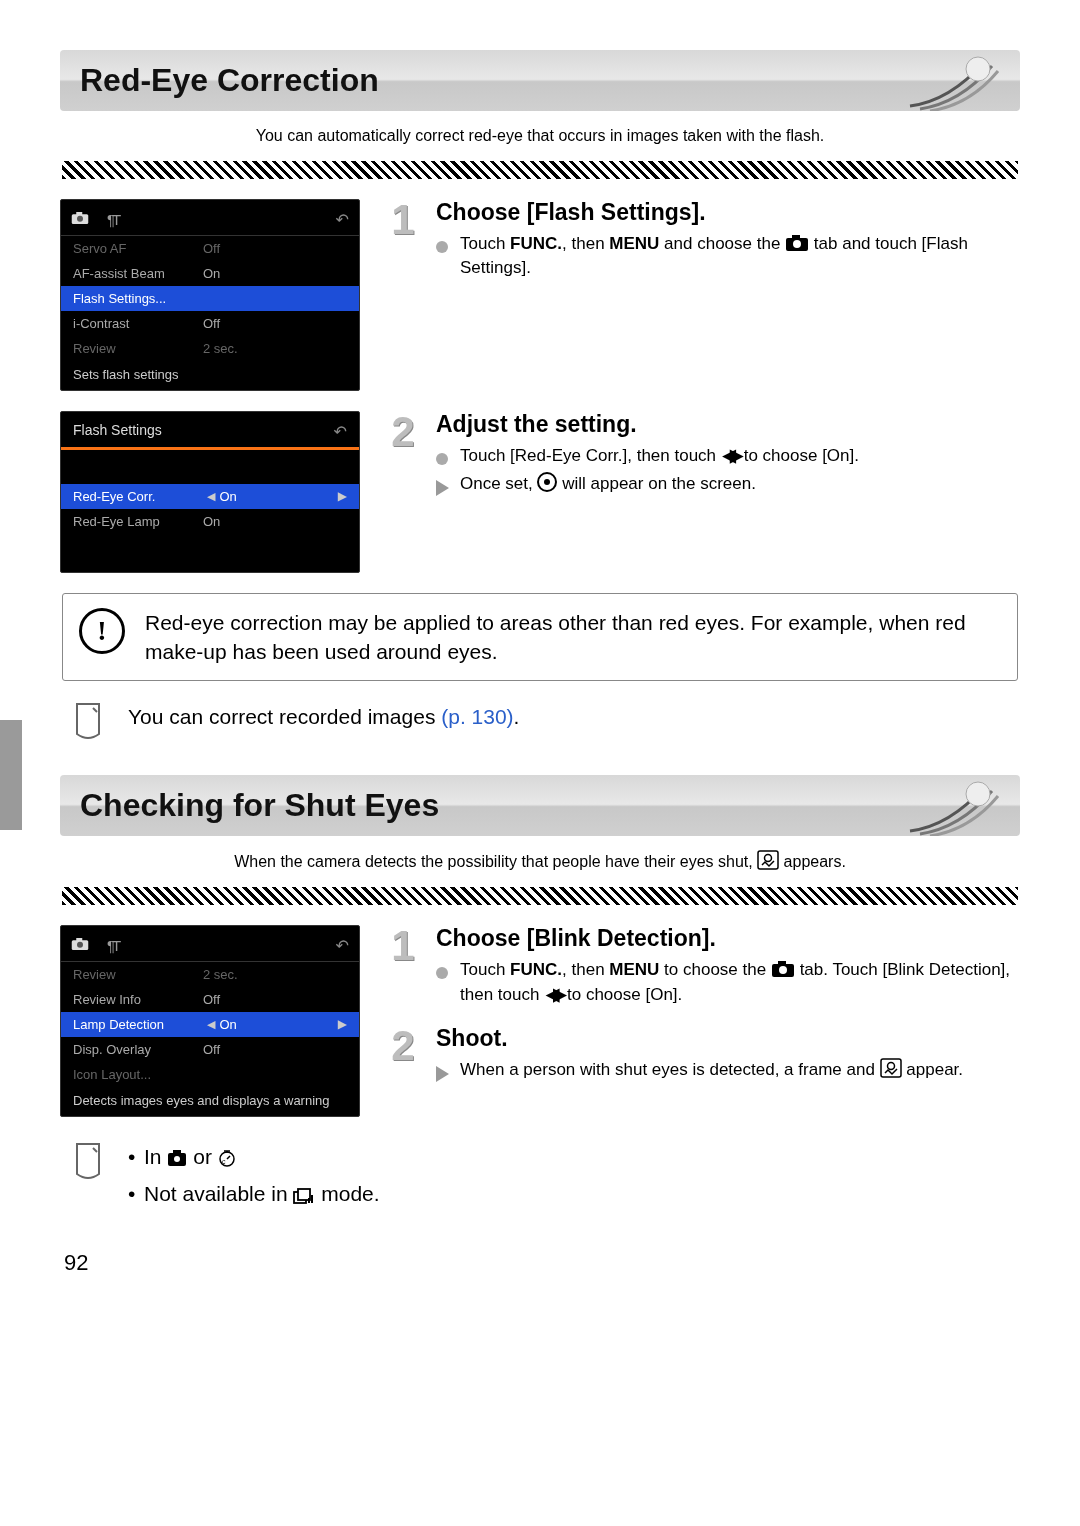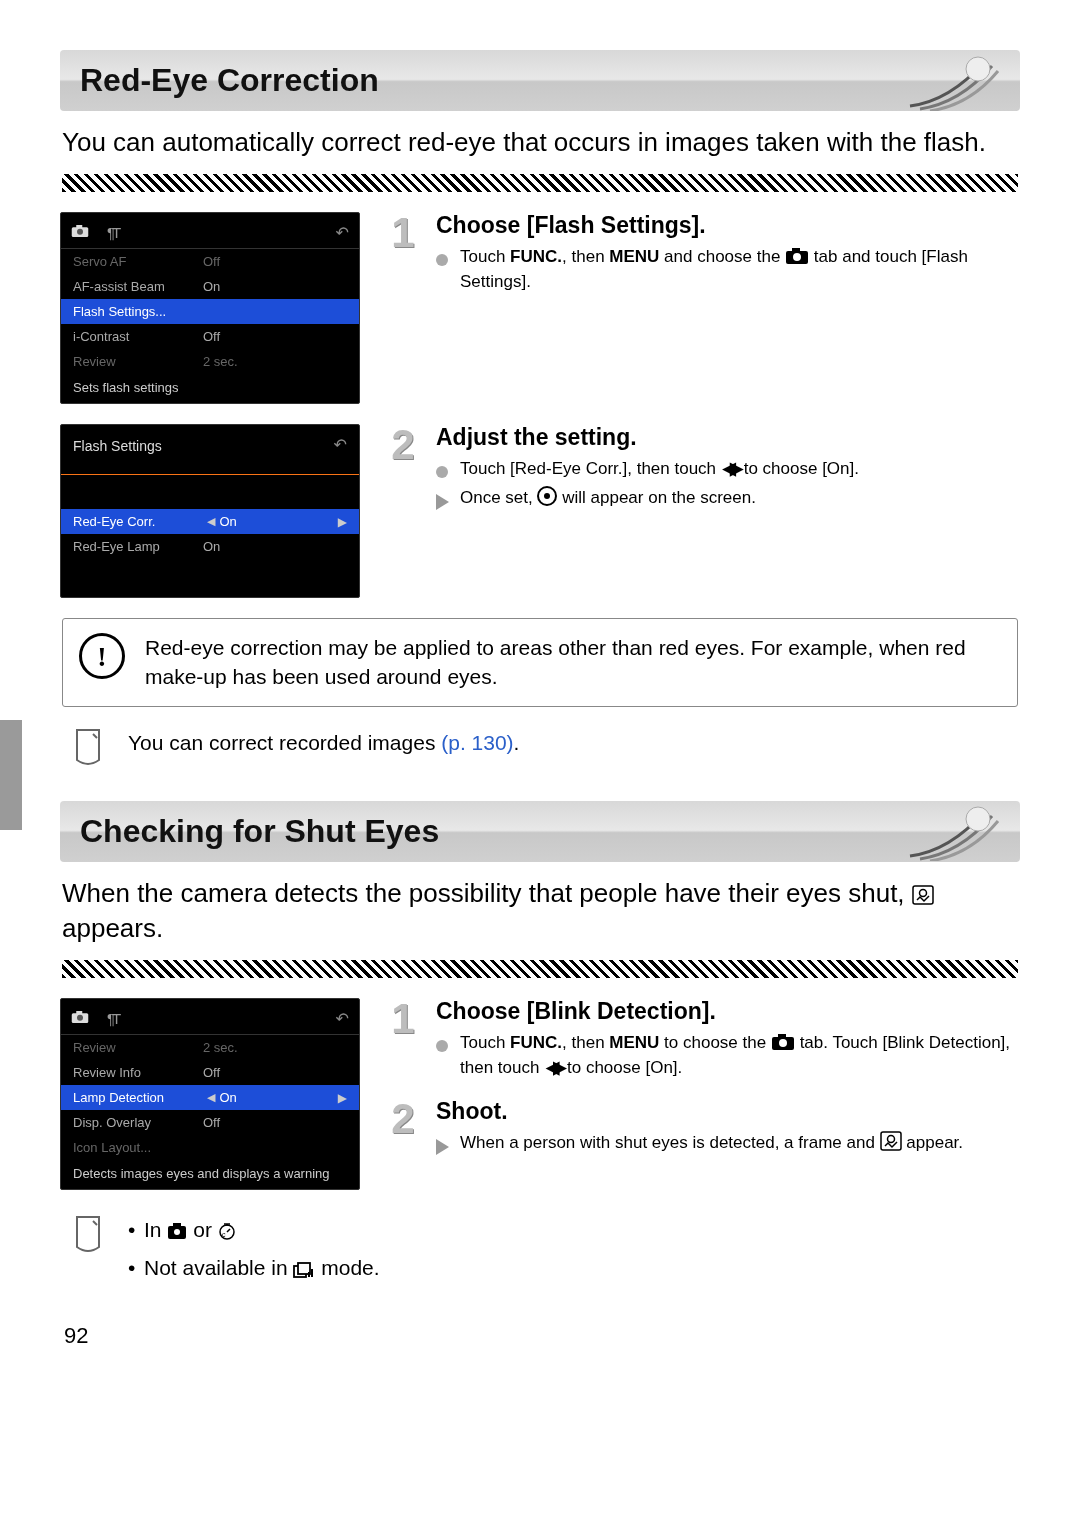--- a/index.html
+++ b/index.html
@@ -39,23 +39,24 @@
   }
   .header-swirl {
     position: absolute;
     right: 10px;
     top: 50%;
     transform: translateY(-50%);
     width: 120px;
     height: 60px;
   }
   .intro {
-    font-size: 26px;
+    font-size: 16px;
     line-height: 1.35;
     margin: 10px 2px 14px 2px;
+    text-align: center;
   }
   .hatch {
     height: 18px;
     background: repeating-linear-gradient(45deg, #000 0, #000 3px, #fff 3px, #fff 7px);
     margin: 6px 2px 20px 2px;
   }
   .step-row {
     display: flex;
     gap: 24px;
     margin-bottom: 20px;
@@ -88,26 +89,26 @@
   }
   .lcd-row .label { width: 130px; color: #aaa; }
   .lcd-row .val { color: #aaa; }
   .lcd-row.sel { background: #1d4ed8; color: #fff; }
   .lcd-row.sel .label, .lcd-row.sel .val { color: #fff; }
   .lcd-row.dim .label, .lcd-row.dim .val { color: #666; }
   .lcd-row .arrow { color: #ccc; margin: 0 4px; font-size: 11px;}
   .lcd-row .arrow-r { margin-left: auto; color:#ccc; font-size:12px;}
   .lcd-caption { padding: 6px 12px 0 12px; color: #ccc; font-size: 13px; }
   .lcd-title {
-    padding: 2px 12px 20px 12px;
+    padding: 2px 12px 6px 12px;
     font-size: 14px;
     color: #ddd;
-    border-bottom: 1px solid #f97316;
+    border-bottom: 3px solid #f97316;
     display:flex;
-    align-items:flex-end;
+    align-items:flex-start;
   }
   .lcd-title .back { margin-left:auto; color:#888; font-size:16px;}
   .steps-col { flex: 1; }
   .step {
     display: flex;
     gap: 14px;
     margin-bottom: 14px;
   }
   .stepnum {
     font-size: 42px;

